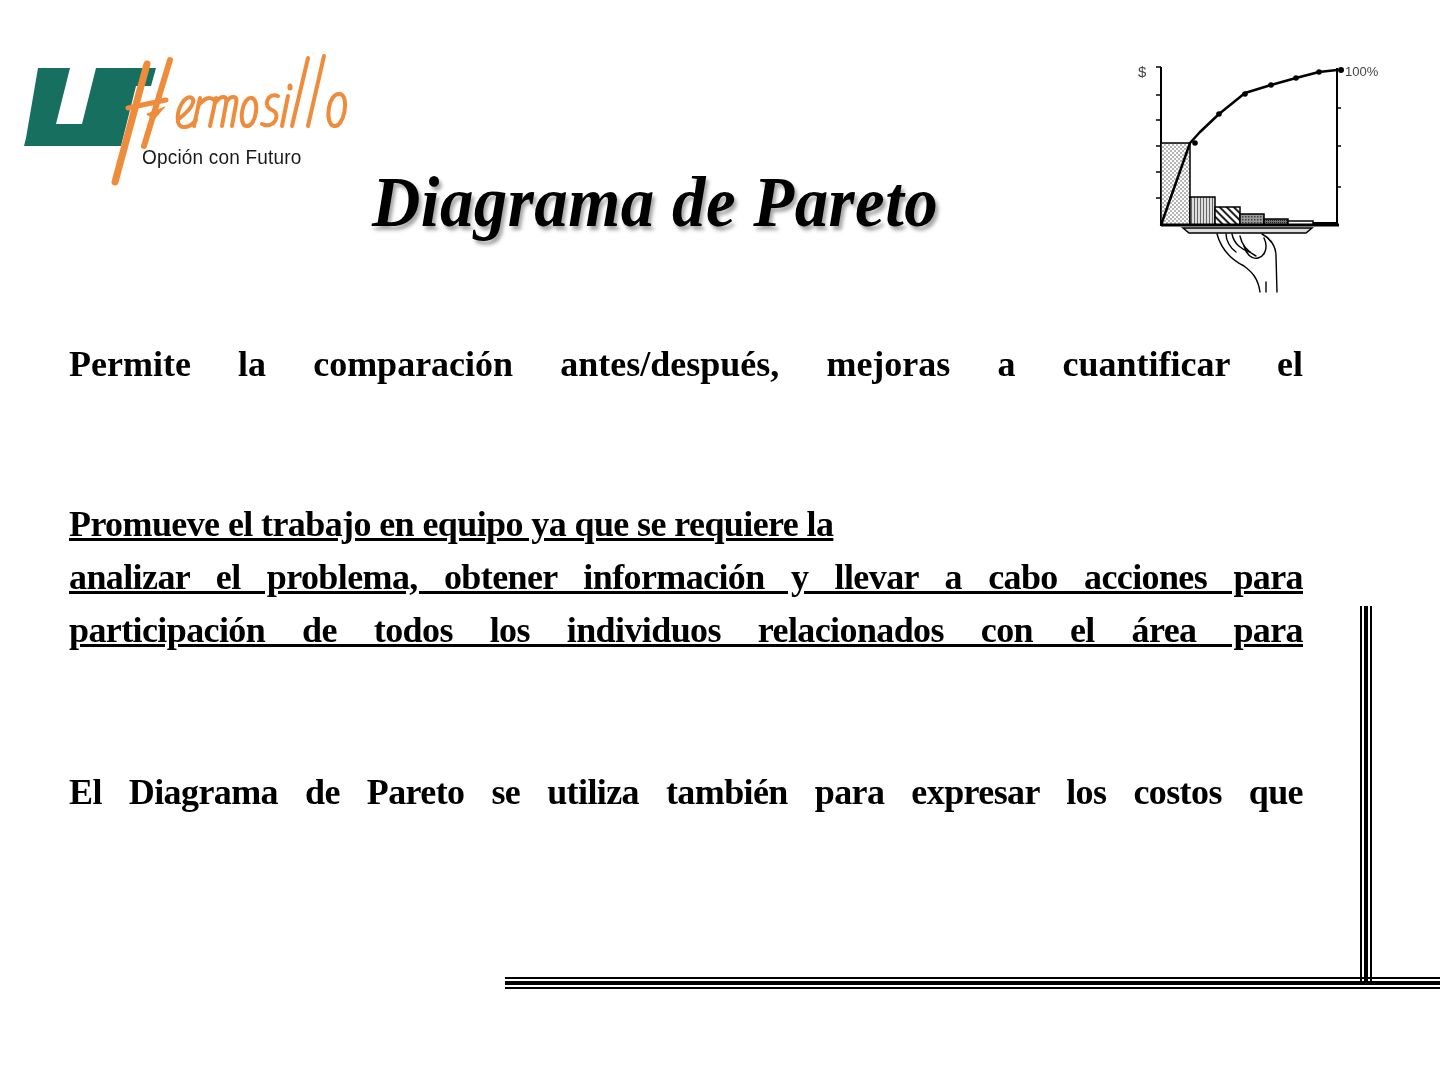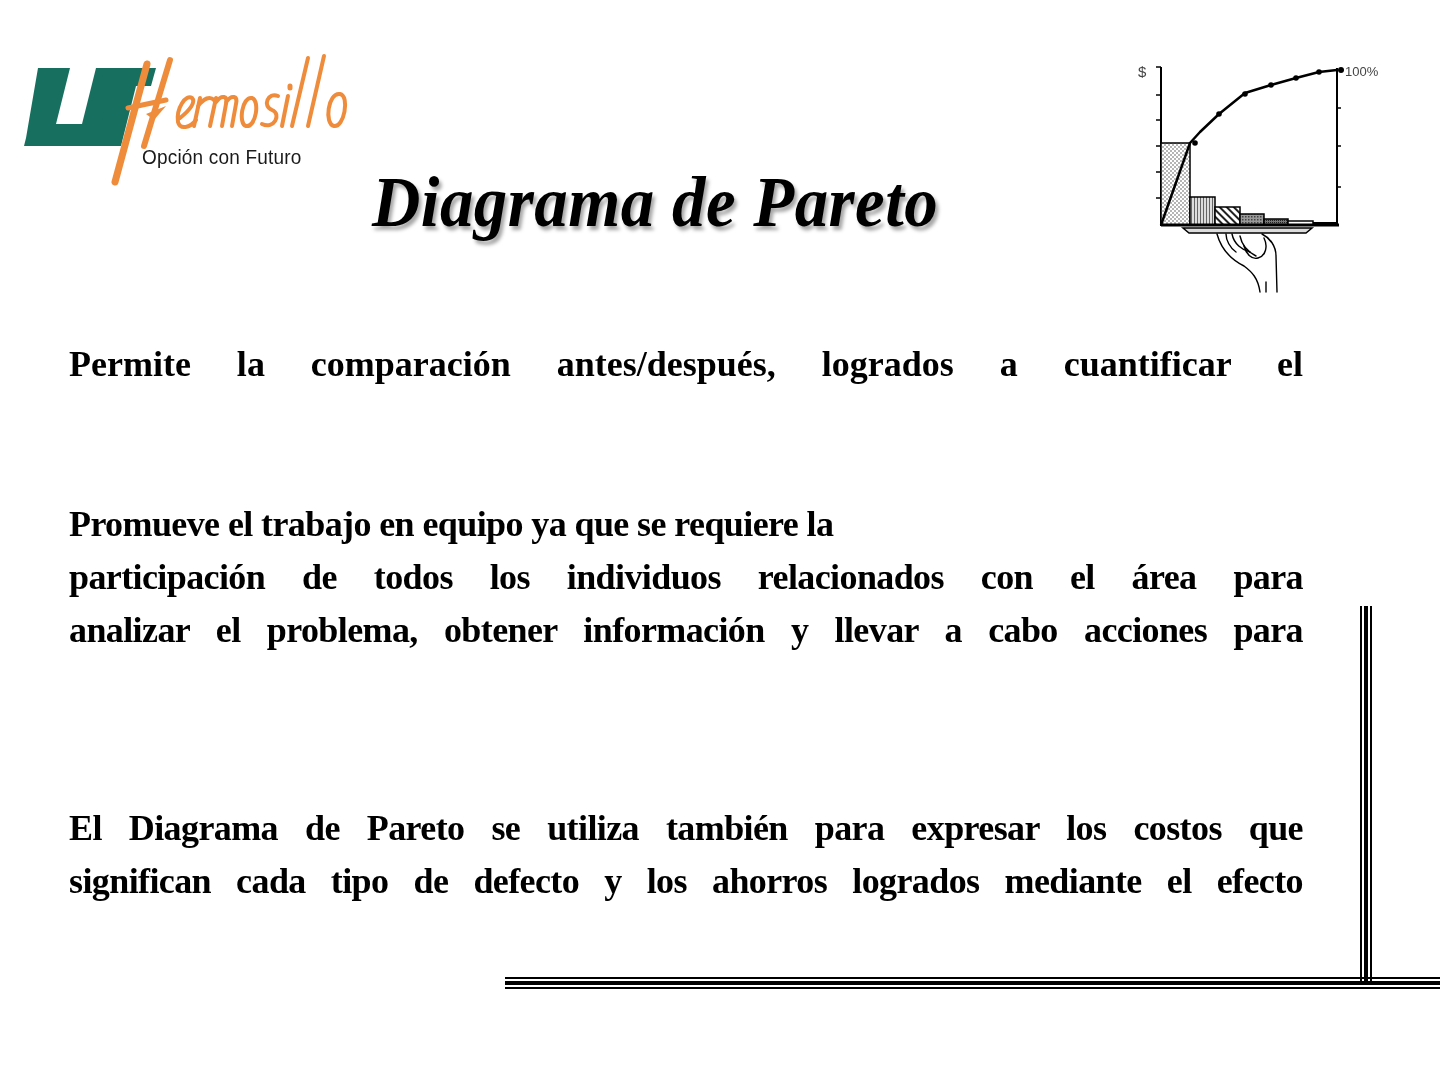--- a/index.html
+++ b/index.html
@@ -141,32 +141,31 @@
       <path d="M1262,234 C1270,238 1276,246 1276,256 L1277,292"></path>
       <path d="M1264,238 C1268,246 1266,256 1258,258 C1252,260 1246,254 1244,246"></path>
       <path d="M1266,292 L1266,282"></path>
     </g>
   </svg>
 </div>
 
 <div class="body-text">
 
   <div class="para" style="top:338px;">
-    <span class="line justify">Permite la comparación antes/después, logrados a cuantificar el</span>
+    <span class="line justify">Permite la comparación antes/después, mejoras a cuantificar el</span>
   </div>
 
-  <div class="para" style="top:498px;">
+  <div class="para" style="top:498px;text-decoration:underline;">
     <span class="line cond">Promueve el trabajo en equipo ya que se requiere la</span>
+    <span class="line justify cond">analizar el problema, obtener información y llevar a cabo acciones para</span>
     <span class="line justify cond">participación de todos los individuos relacionados con el área para</span>
-    <span class="line justify cond">analizar el problema, obtener información y llevar a cabo acciones para</span>
   </div>
 
-  <div class="para" style="top:802px;">
+  <div class="para" style="top:766px;">
     <span class="line justify cond">El Diagrama de Pareto se utiliza también para expresar los costos que</span>
-    <span class="line justify cond">significan cada tipo de defecto y los ahorros logrados mediante el efecto</span>
   </div>
 </div>
 
 <div>
 
   <div class="vline" style="left:1360px; top:606px; width:2px; height:378px;"></div>
   <div class="vline" style="left:1364px; top:606px; width:4px; height:378px;"></div>
   <div class="vline" style="left:1370px; top:606px; width:2px; height:378px;"></div>
 
   <div class="hline" style="left:505px; top:977px; width:935px; height:2px;"></div>

